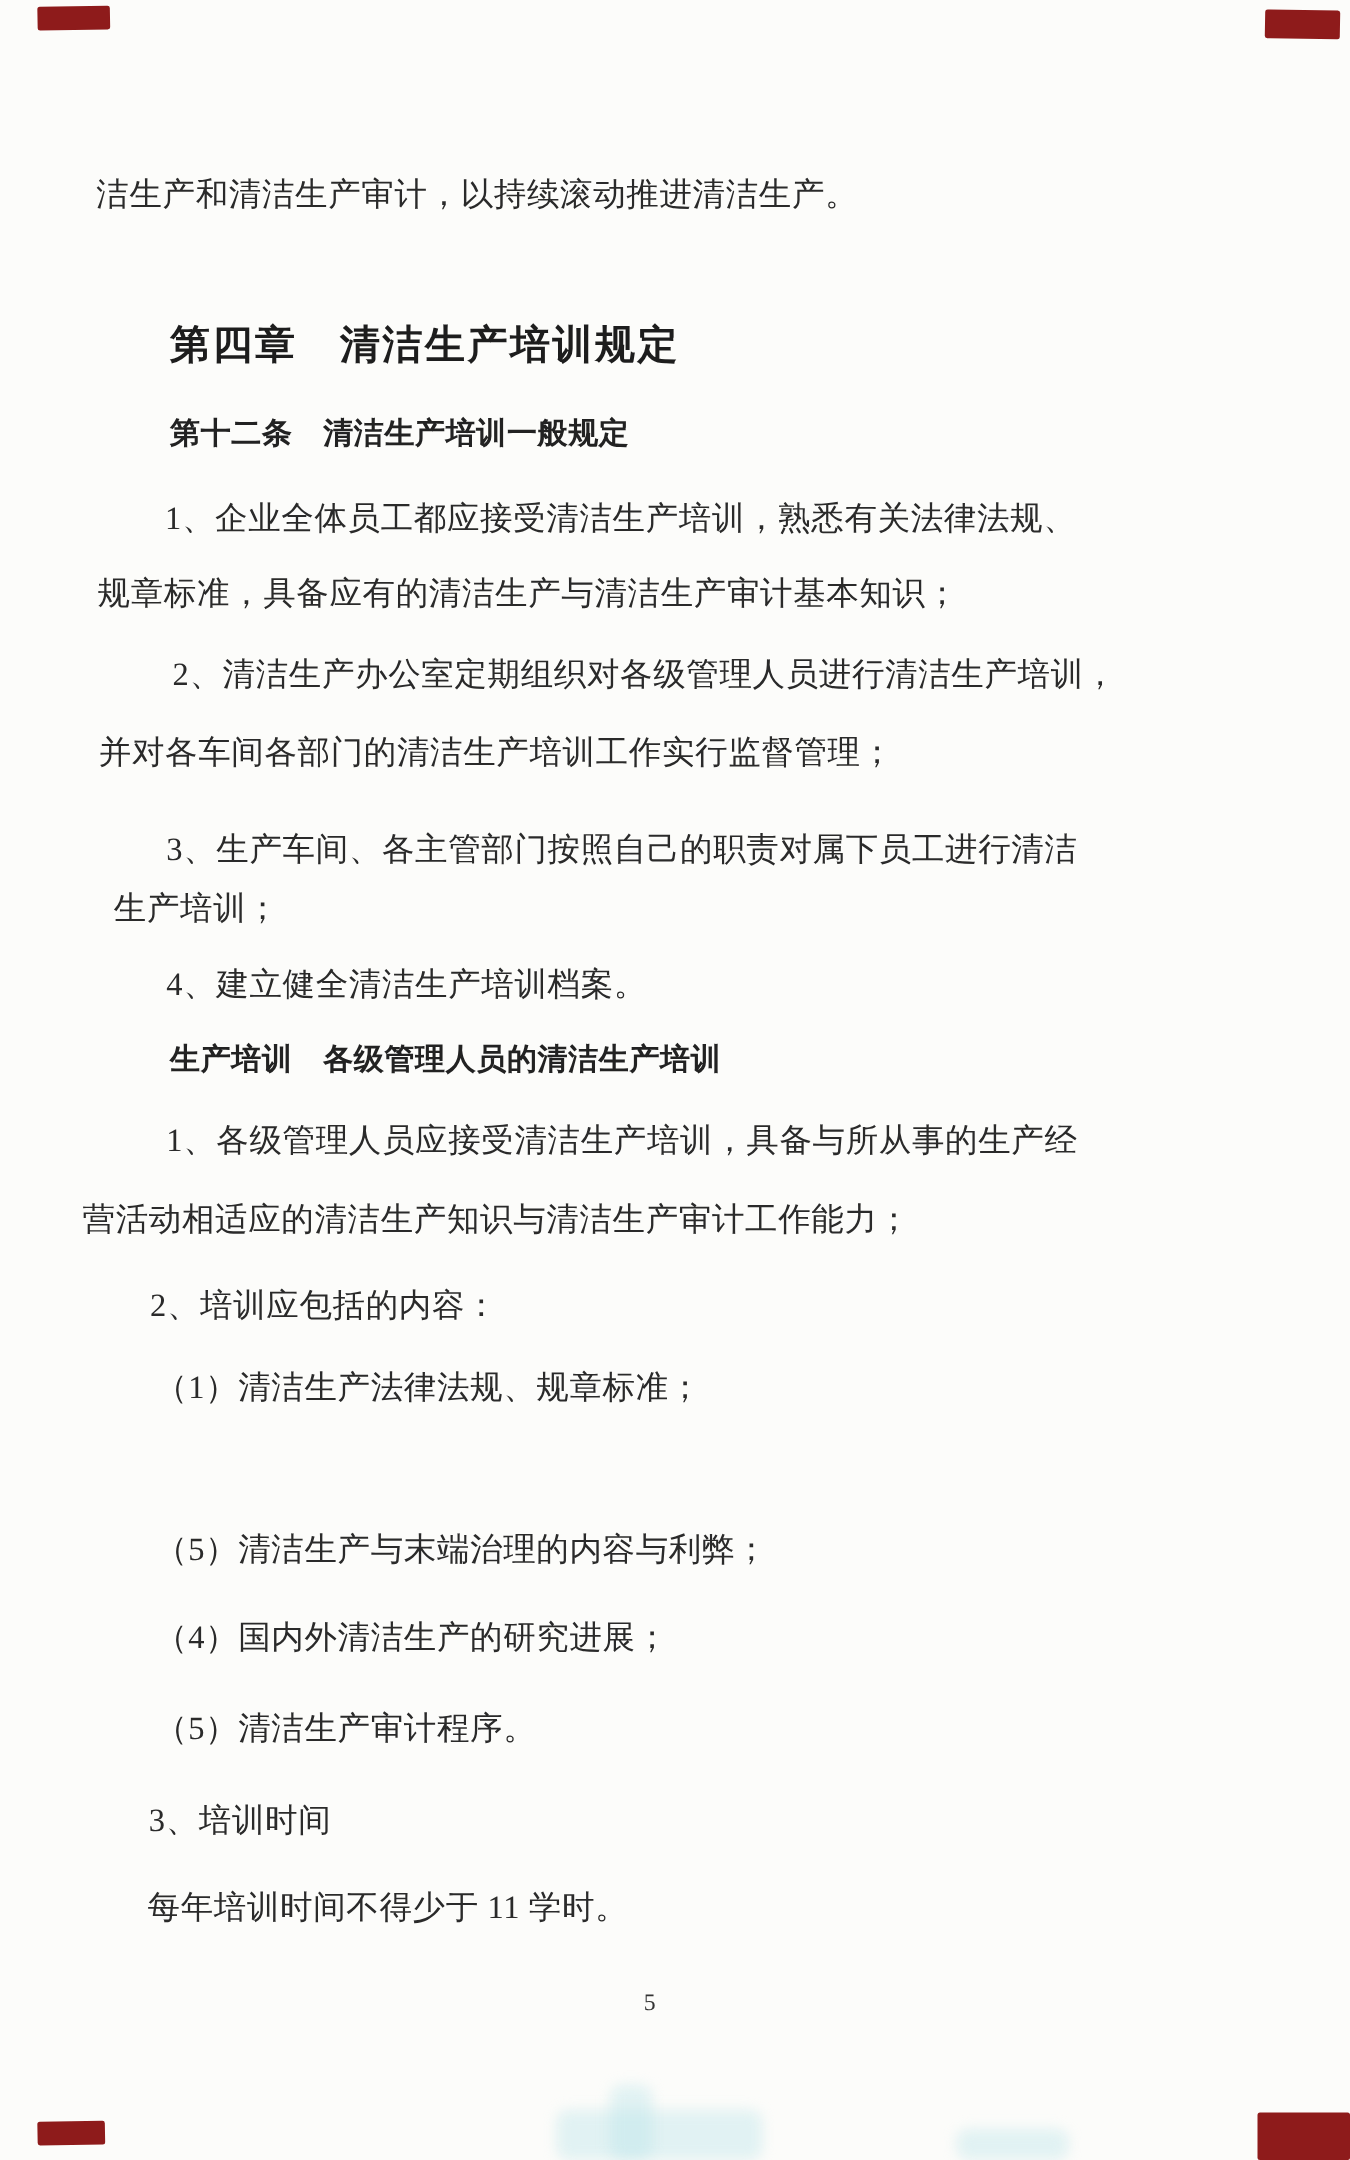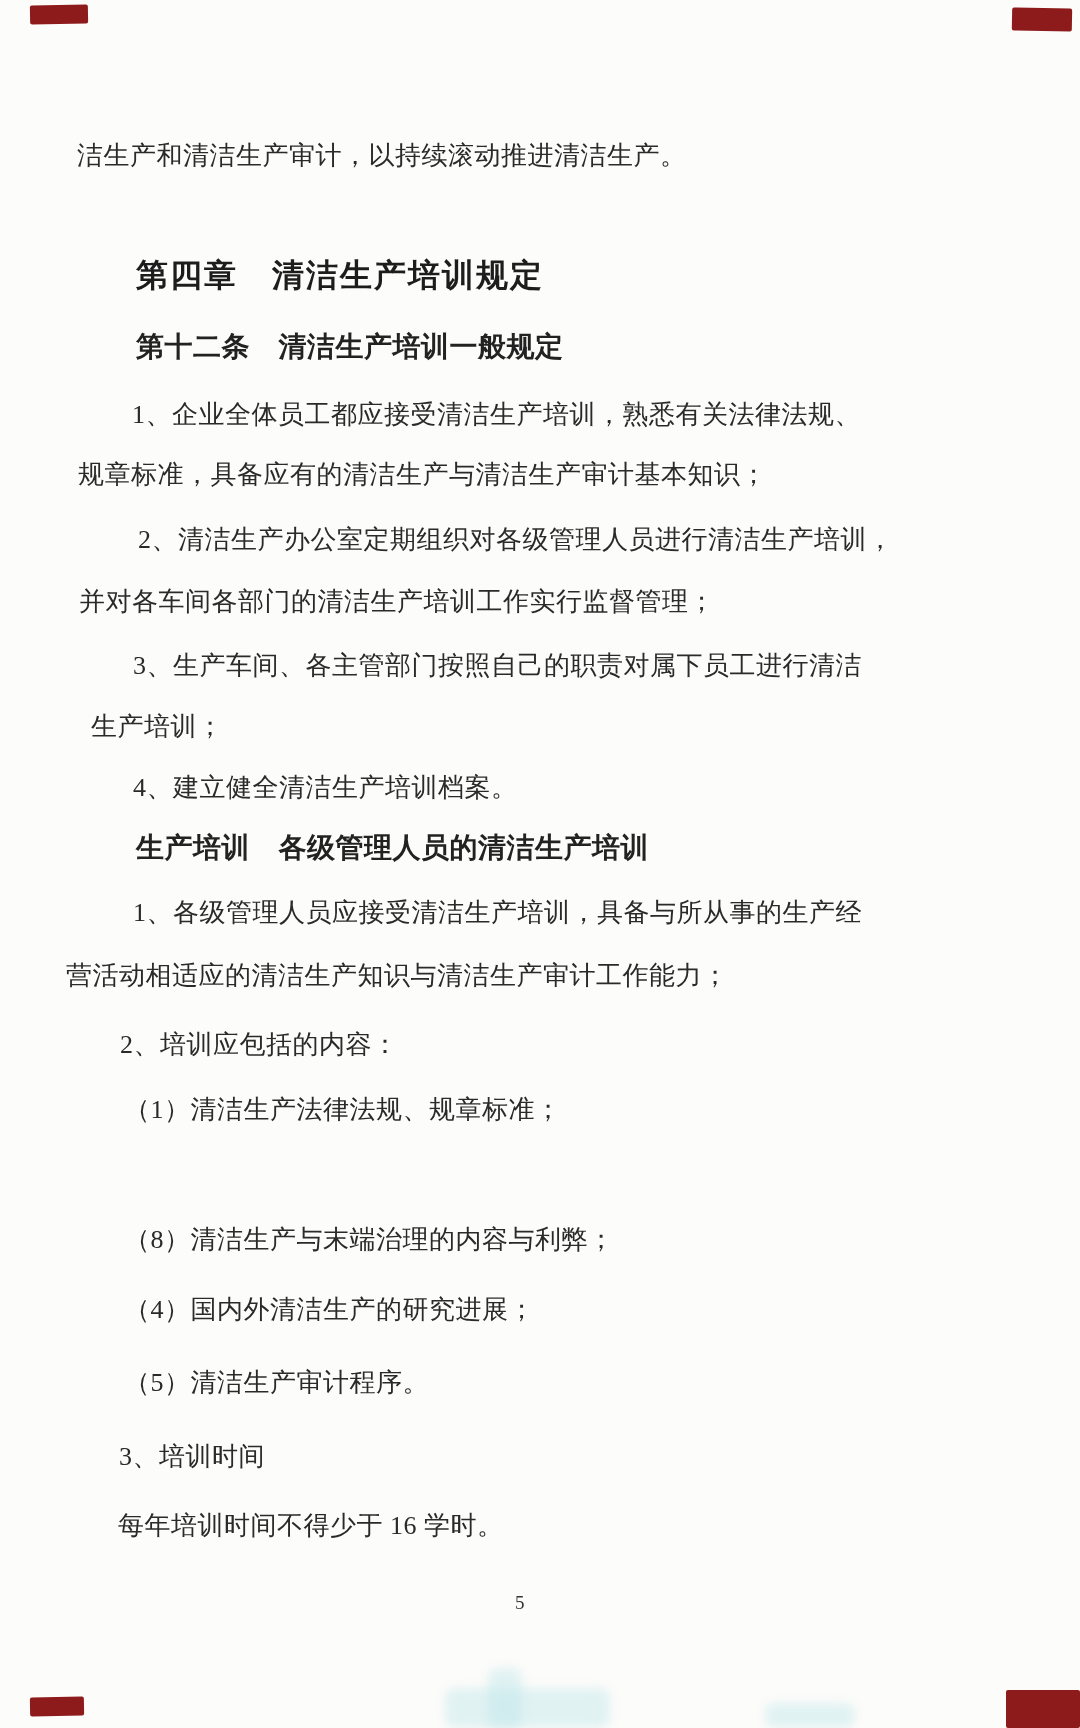--- a/index.html
+++ b/index.html
@@ -30,21 +30,21 @@
     color: #2a2a2a;
   }
   .chapter {
     font-size: 32px;
     line-height: 38px;
     font-weight: 700;
     letter-spacing: 2px;
     color: #1d1d1d;
   }
   .article {
-    font-size: 28px;
+    font-size: 24px;
     line-height: 34px;
     font-weight: 600;
     color: #222222;
   }
   .pagenum {
     position: absolute;
     margin: 0;
     font-size: 19px;
     color: #333333;
   }
@@ -77,39 +77,39 @@
   <p class="ln chapter" style="left:136px; top:256px;">第四章　清洁生产培训规定</p>
 
   <p class="ln article" style="left:136px; top:330px;">第十二条　清洁生产培训一般规定</p>
 
   <p class="ln" style="left:132px; top:399px;">1、企业全体员工都应接受清洁生产培训，熟悉有关法律法规、</p>
   <p class="ln" style="left:78px;  top:459px;">规章标准，具备应有的清洁生产与清洁生产审计基本知识；</p>
 
   <p class="ln" style="left:138px; top:524px;">2、清洁生产办公室定期组织对各级管理人员进行清洁生产培训，</p>
   <p class="ln" style="left:79px;  top:586px;">并对各车间各部门的清洁生产培训工作实行监督管理；</p>
 
-  <p class="ln" style="left:133px; top:650px;">3、生产车间、各主管部门按照自己的职责对属下员工进行清洁</p>
+  <p class="ln" style="left:133px; top:664px;">3、生产车间、各主管部门按照自己的职责对属下员工进行清洁</p>
   <p class="ln" style="left:79px;  top:711px;margin-left:12px;">生产培训；</p>
 
   <p class="ln" style="left:133px; top:772px;">4、建立健全清洁生产培训档案。</p>
 
   <p class="ln article" style="left:136px; top:831px;">生产培训　各级管理人员的清洁生产培训</p>
 
   <p class="ln" style="left:133px; top:897px;">1、各级管理人员应接受清洁生产培训，具备与所从事的生产经</p>
   <p class="ln" style="left:66px;  top:960px;">营活动相适应的清洁生产知识与清洁生产审计工作能力；</p>
 
   <p class="ln" style="left:120px; top:1029px;">2、培训应包括的内容：</p>
 
   <p class="ln" style="left:124px; top:1094px;">（1）清洁生产法律法规、规章标准；</p>
-  <p class="ln" style="left:124px; top:1224px;">（8）清洁生产与末端治理的内容与利弊；</p>
+  <p class="ln" style="left:124px; top:1224px;">（5）清洁生产与末端治理的内容与利弊；</p>
   <p class="ln" style="left:124px; top:1294px;">（4）国内外清洁生产的研究进展；</p>
   <p class="ln" style="left:124px; top:1367px;">（5）清洁生产审计程序。</p>
 
   <p class="ln" style="left:119px; top:1441px;">3、培训时间</p>
-  <p class="ln" style="left:118px; top:1510px;">每年培训时间不得少于 16 学时。</p>
+  <p class="ln" style="left:118px; top:1510px;">每年培训时间不得少于 11 学时。</p>
 
   <p class="pagenum" style="left:515px; top:1592px;">5</p>
 
   <div class="smudge s1"></div>
   <div class="smudge s2"></div>
   <div class="smudge s3"></div>
 
   <div class="mark tl"></div>
   <div class="mark tr"></div>
   <div class="mark bl"></div>

